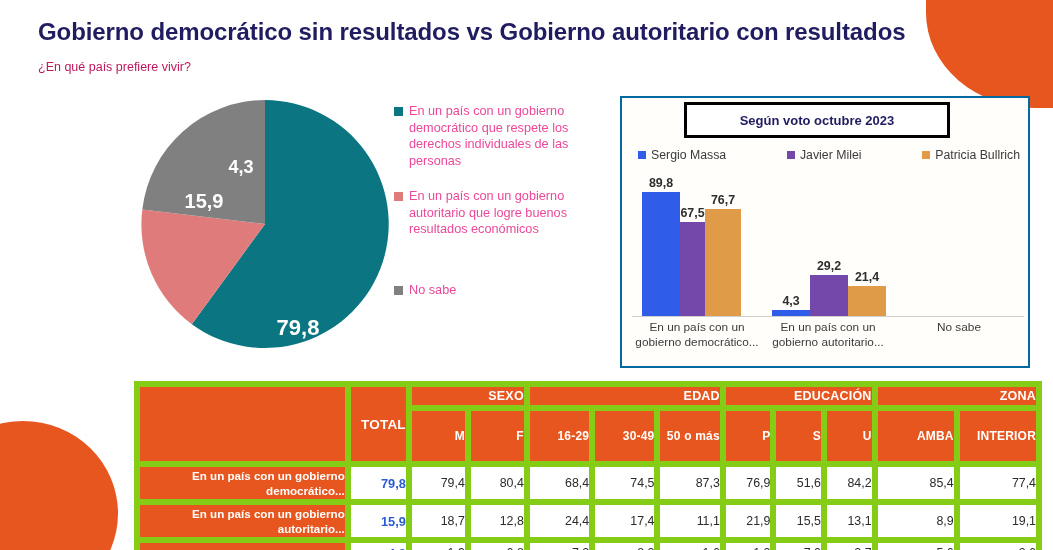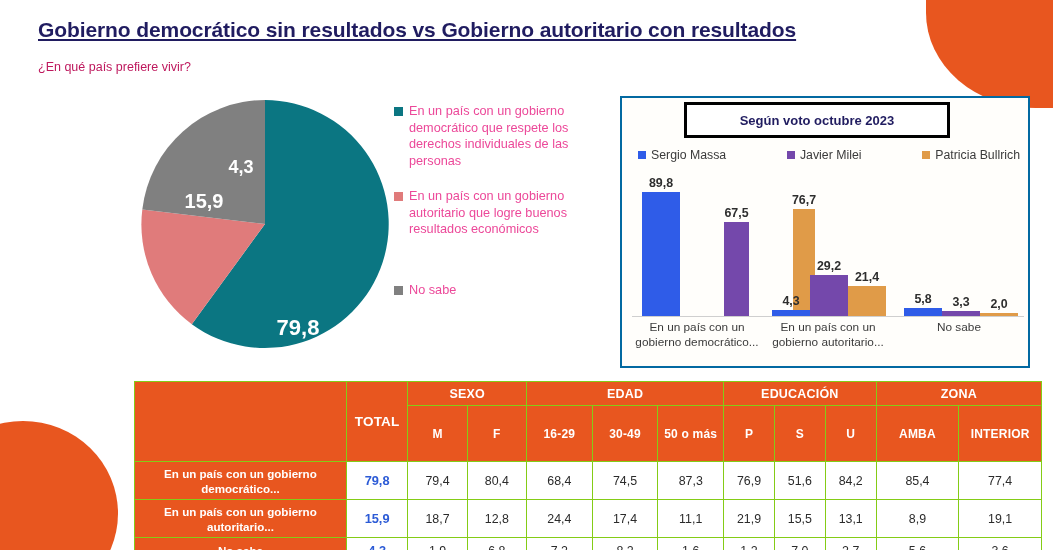--- a/index.html
+++ b/index.html
@@ -31,26 +31,25 @@
     width: 190px; height: 185px;
     background: #E8561F;
     border-radius: 50%;
     z-index: 1;
   }
 
   
   .title {
     position: absolute;
     left: 38px; top: 18px;
-    font-size: 21px;
+    font-size: 24px;
     font-weight: bold;
     color: #201C60;
     letter-spacing: -0.1px;
     z-index: 5;
-    text-decoration: underline;
   }
   .subtitle {
     position: absolute;
     left: 38px; top: 60px;
     font-size: 12.5px;
     color: #be185d;
     z-index: 5;
   }
 
   
@@ -181,23 +180,23 @@
     left: 134px; top: 381px;
     width: 908px;
     z-index: 4;
   }
   table.data {
     border-collapse: collapse;
     width: 908px;
     table-layout: fixed;
   }
   table.data td, table.data th {
-    border: 1px solid #84cc16;
+    border: 6px solid #84cc16;
     padding: 0;
-    text-align: center;
+    text-align: right;
     vertical-align: middle;
   }
   .hdr {
     background: #E8561F;
     color: #FFFFFF;
     font-size: 12.5px;
     font-weight: bold;
     letter-spacing: 0.2px;
   }
   .hdr-grp { height: 24px; }
@@ -283,64 +282,50 @@
         <span class="blg-txt">Javier Milei</span>
       </div>
       <div class="blg">
         <span class="blg-sw" style="background:#E09B48"></span>
         <span class="blg-txt">Patricia Bullrich</span>
       </div>
     </div>
 
     <div class="plot">
 
-      <div class="grp" style="left:10px;gap:44px;">
+      <div class="grp" style="left:10px;">
         <div class="bar-col" style="width:38px;">
           <div class="bar-val" id="bv-0-0">89,8</div>
           <div class="bar-rect" id="br-0-0" style="background: rgb(47, 92, 232); height: 125.72px;"></div>
         </div>
         <div class="bar-col" style="width:25px;">
           <div class="bar-val" id="bv-1-0">67,5</div>
           <div class="bar-rect" id="br-1-0" style="background: rgb(116, 72, 171); height: 94.5px;"></div>
         </div>
-        <div class="bar-col" style="width:22px;text-align:right;">
+        <div class="bar-col" style="width:36px;text-align:right;">
           <div class="bar-val" id="bv-2-0">76,7</div>
           <div class="bar-rect" id="br-2-0" style="background: rgb(224, 155, 72); height: 107.38px;"></div>
         </div>
       </div>
 
       <div class="grp" style="left:140px;">
         <div class="bar-col" style="width:38px;">
           <div class="bar-val" id="bv-0-1">4,3</div>
           <div class="bar-rect" id="br-0-1" style="background: rgb(47, 92, 232); height: 6.02px;"></div>
         </div>
         <div class="bar-col" style="width:38px;">
           <div class="bar-val" id="bv-1-1">29,2</div>
           <div class="bar-rect" id="br-1-1" style="background: rgb(116, 72, 171); height: 40.88px;"></div>
         </div>
         <div class="bar-col" style="width:38px;">
           <div class="bar-val" id="bv-2-1">21,4</div>
           <div class="bar-rect" id="br-2-1" style="background: rgb(224, 155, 72); height: 29.96px;"></div>
         </div>
       </div>
 
-      <div class="grp" style="left:272px;">
-        <div class="bar-col" style="width:38px;">
-          <div class="bar-val" id="bv-0-2">5,8</div>
-          <div class="bar-rect" id="br-0-2" style="background: rgb(47, 92, 232); height: 8.12px;"></div>
-        </div>
-        <div class="bar-col" style="width:38px;">
-          <div class="bar-val" id="bv-1-2">3,3</div>
-          <div class="bar-rect" id="br-1-2" style="background: rgb(116, 72, 171); height: 4.62px;"></div>
-        </div>
-        <div class="bar-col" style="width:38px;">
-          <div class="bar-val" id="bv-2-2">2,0</div>
-          <div class="bar-rect" id="br-2-2" style="background: rgb(224, 155, 72); height: 2.8px;"></div>
-        </div>
-      </div>
     </div>
 
     <div class="axis-line"></div>
 
     <div class="cat-labels">
       <div class="cat" style="left:0px; width:130px;">En un país con un gobierno democrático...</div>
       <div class="cat" style="left:130px; width:132px;">En un país con un gobierno autoritario...</div>
       <div class="cat" style="left:262px; width:130px;">No sabe</div>
     </div>
   </div>

